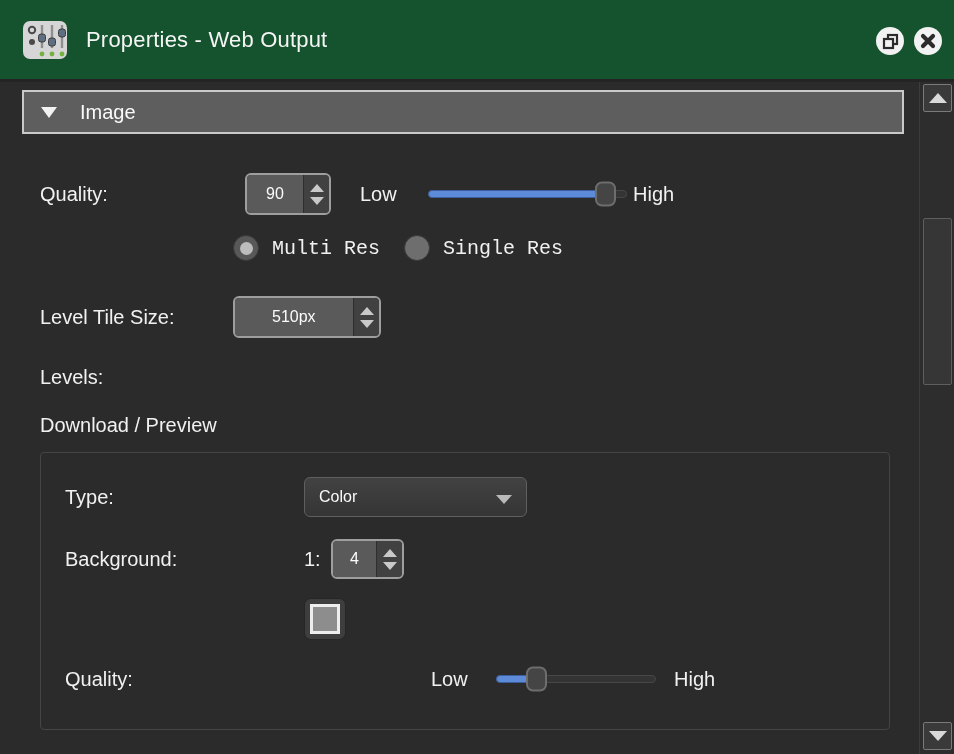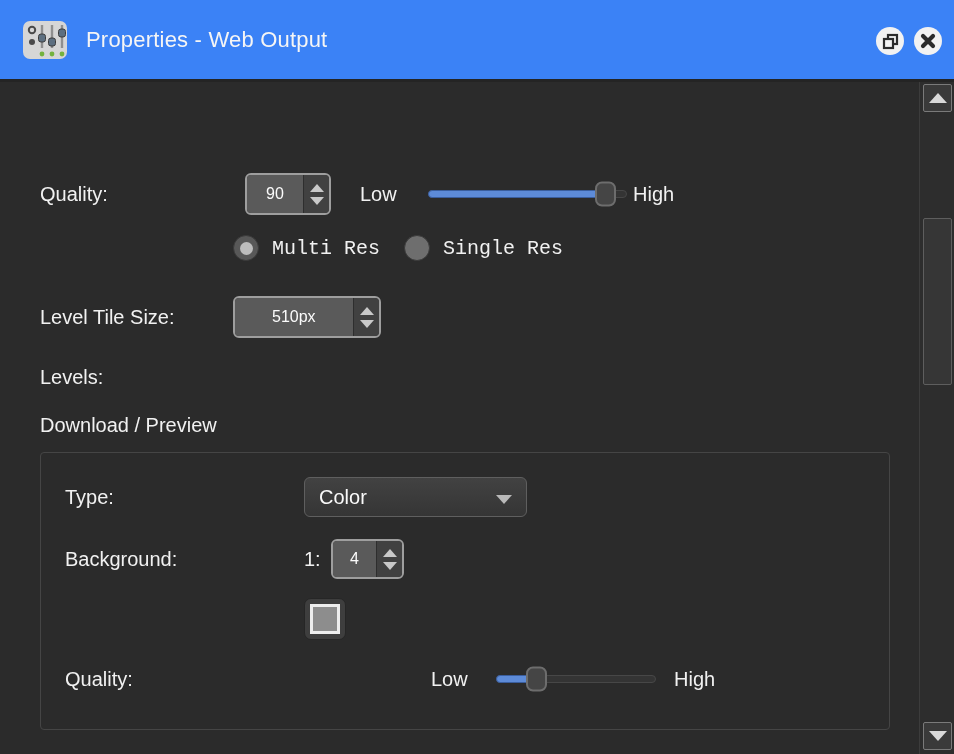--- a/index.html
+++ b/index.html
@@ -2,21 +2,21 @@
 <html><head>
 <meta charset="utf-8">
 <style>
   * { margin:0; padding:0; box-sizing:border-box; }
   html,body { width:954px; height:754px; overflow:hidden; background:#2b2b2b;
               font-family:"Liberation Sans", sans-serif; }
   .app { position:relative; width:954px; height:754px; background:#2b2b2b; color:#f1f1f1; }
 
   
   .titlebar { position:absolute; left:0; top:0; width:954px; height:82px;
-              background:#3b82f6; border-bottom:3px solid #242424;
+              background:#14532d; border-bottom:3px solid #242424;
               display:flex; align-items:center; }
   .app-icon { margin-left:22px; width:46px; height:46px; }
   .win-title { margin-left:18px; font-size:22px; letter-spacing:0.2px; color:#f5f5f5; }
   .tb-buttons { position:absolute; right:12px; top:0; height:82px; display:flex; align-items:center; gap:10px; }
   .tb-btn { width:28px; height:28px; border-radius:50%; background:#f2f2f2;
             display:flex; align-items:center; justify-content:center; cursor:pointer; }
 
   
   .section-header { position:absolute; left:22px; top:90px; width:882px; height:44px;
                     background:#5e5e5e; border:2px solid #c9c9c9;
@@ -59,21 +59,21 @@
   .radio.sel::after { content:""; width:13px; height:13px; border-radius:50%; background:#bdbdbd; }
   .radio-lbl { font-size:20px; color:#f1f1f1; margin-left:13px; white-space:nowrap; }
 
   
   .groupbox { position:absolute; left:40px; top:452px; width:850px; height:278px;
               border:1px solid #454545; border-radius:4px; }
 
   
   .dropdown { position:absolute; height:40px; border:1px solid #5f5f5f; border-radius:6px;
               background:linear-gradient(#424242,#353535);
-              display:flex; align-items:center; font-size:20px; color:#fafafa;
+              display:flex; align-items:center; font-size:16px; color:#fafafa;
               padding-left:14px; }
   .dd-arrow { position:absolute; right:14px; top:17px; width:0; height:0;
               border-left:8px solid transparent; border-right:8px solid transparent;
               border-top:9px solid #b9b9b9; }
 
   
   .swatch-btn { position:absolute; width:42px; height:42px; background:#3e3e3e;
                 border:1px solid #262626; border-radius:7px;
                 display:flex; align-items:center; justify-content:center; }
   .swatch-inner { width:30px; height:30px; border:3px solid #ededed; }
@@ -123,20 +123,24 @@
         </svg>
       </div>
       <div class="tb-btn">
         <svg width="16" height="16" viewBox="0 0 16 16">
           <path d="M3 3 L13 13 M13 3 L3 13" stroke="#2b2b2b" stroke-width="4.2" stroke-linecap="round"></path>
         </svg>
       </div>
     </div>
   </div>
 
+  <div class="section-header">
+    <div class="tri-down-hdr"></div>
+    <div class="section-label">Image</div>
+  </div>
 
   <div class="lbl" style="left:40px; top:172px; line-height:44px;">Quality:</div>
   <div class="spinner" style="left:245px; top:173px; width:86px;">
     <div class="spin-value" style="flex:1;">90</div>
     <div class="spin-btns">
       <div class="tri-up"></div>
       <div class="tri-dn"></div>
     </div>
   </div>
   <div class="lbl" style="left:360px; top:172px; line-height:44px;">Low</div>

